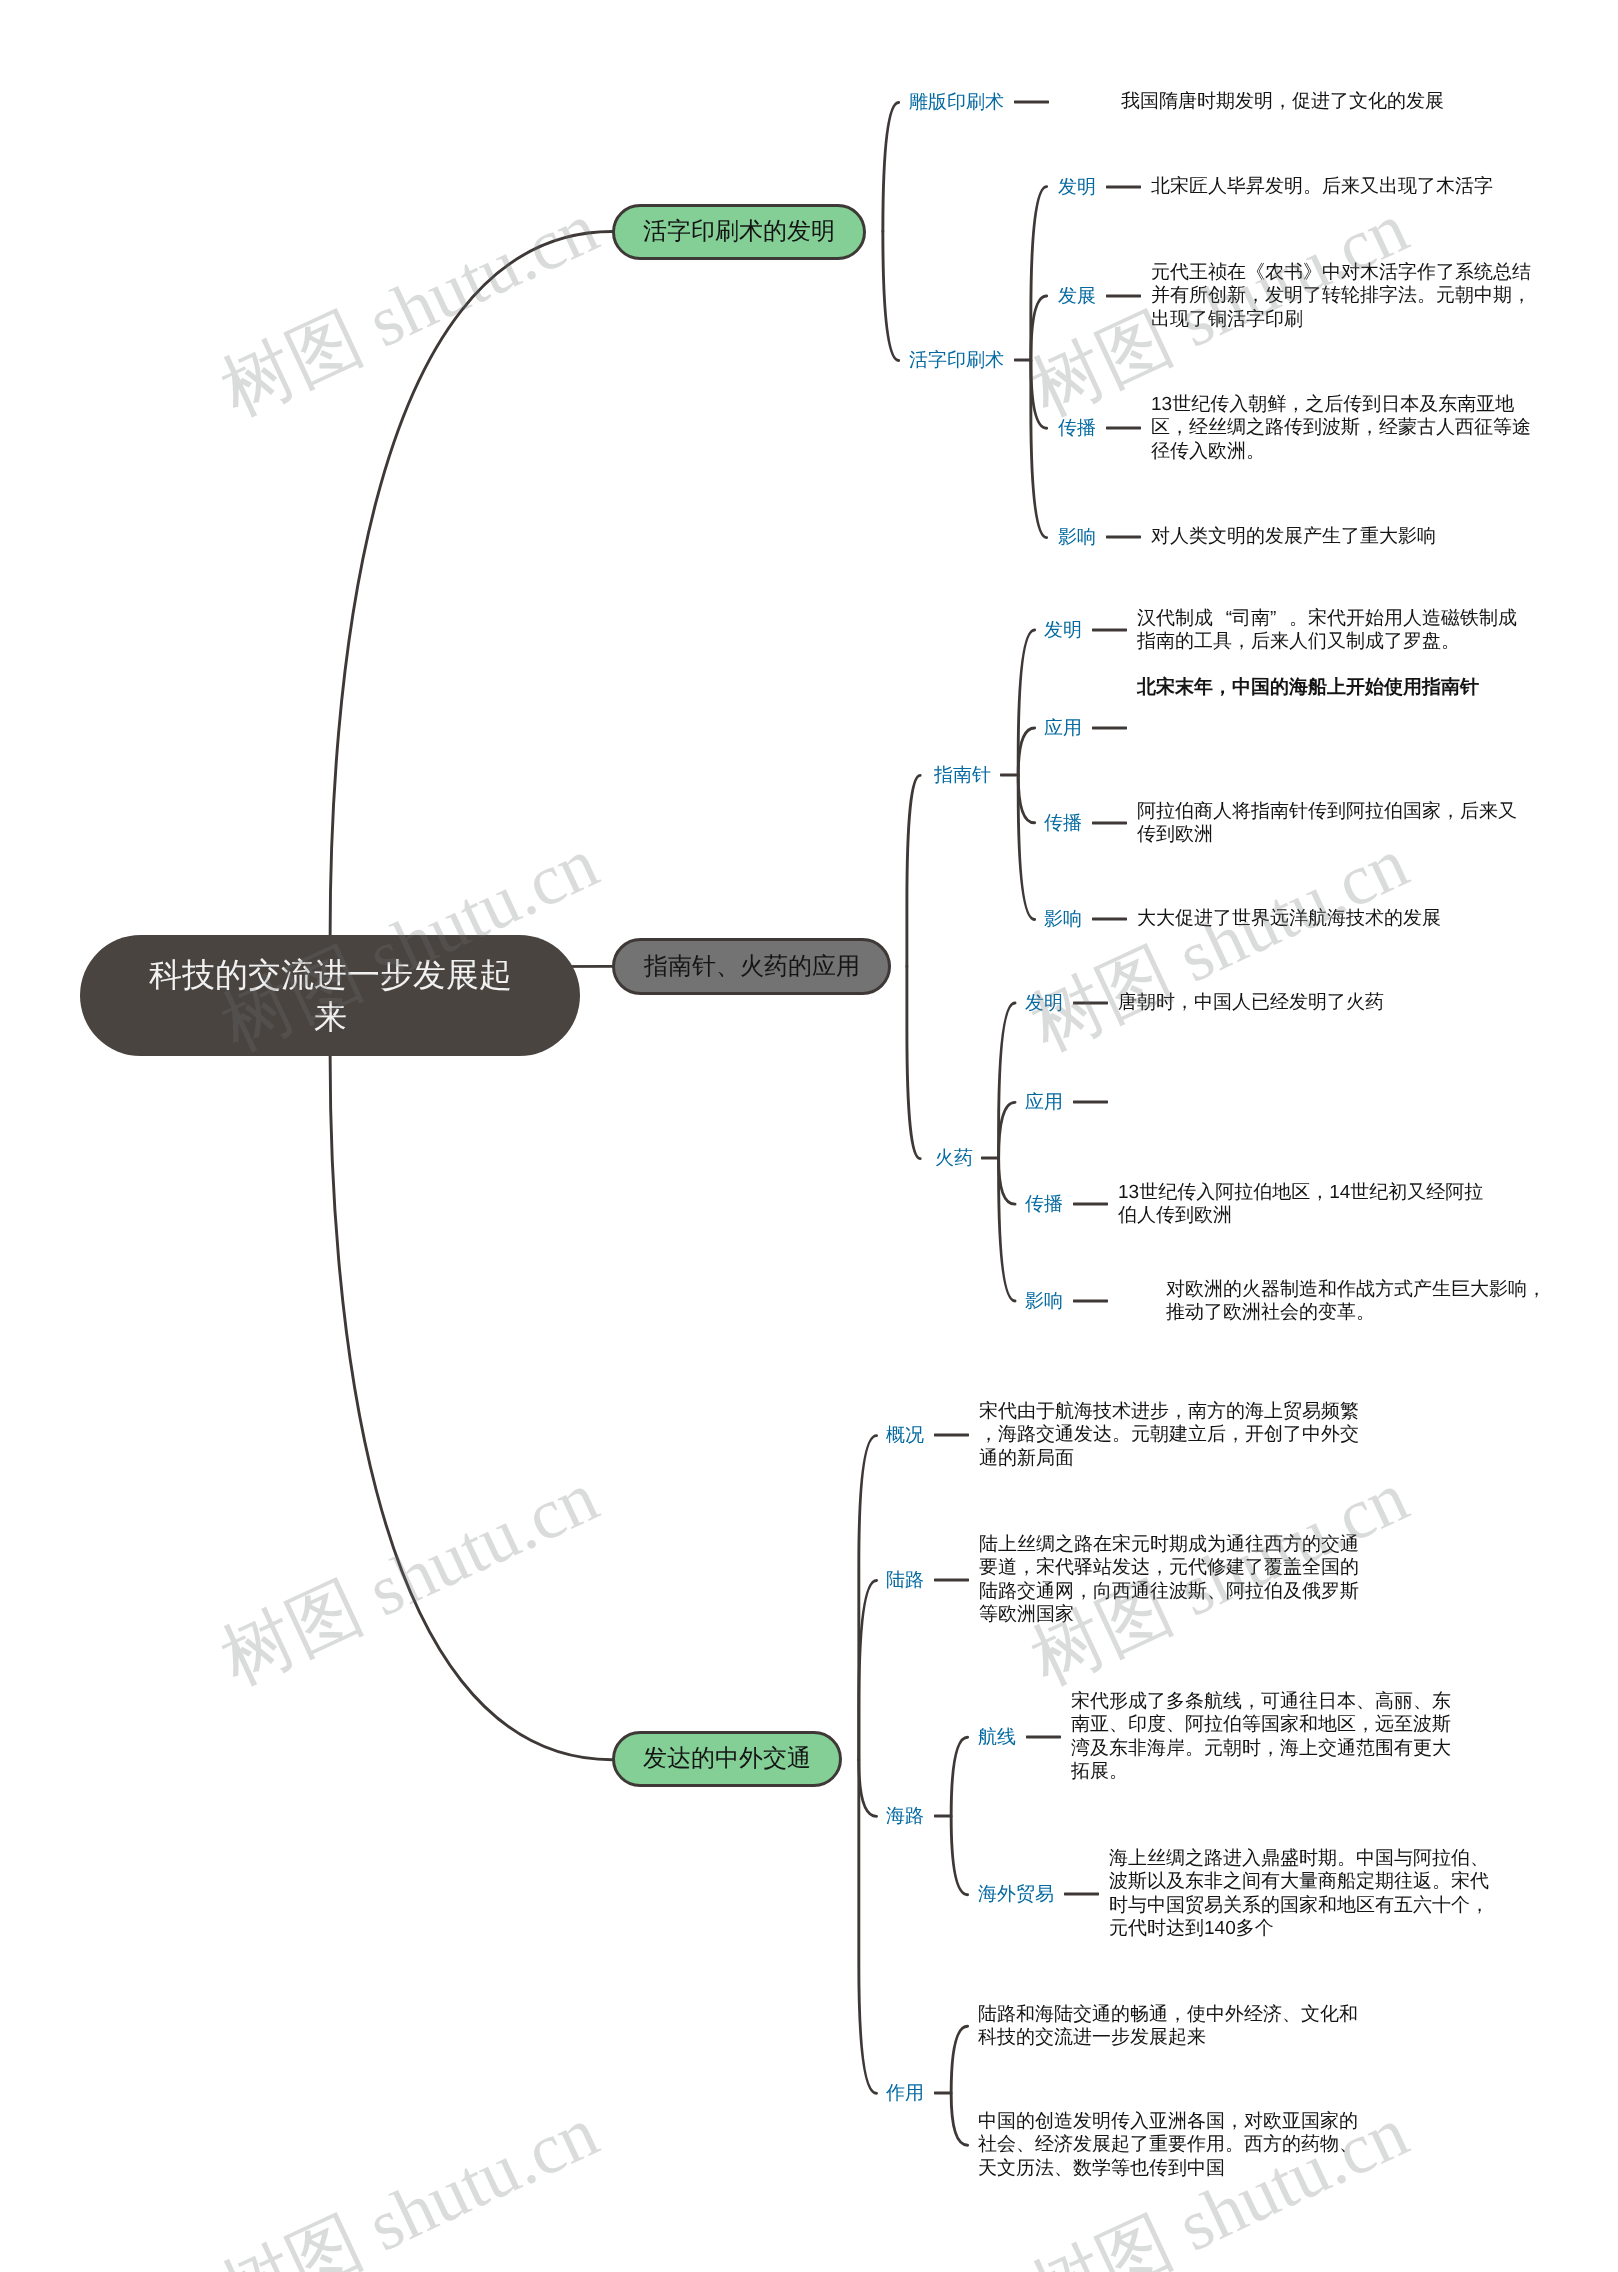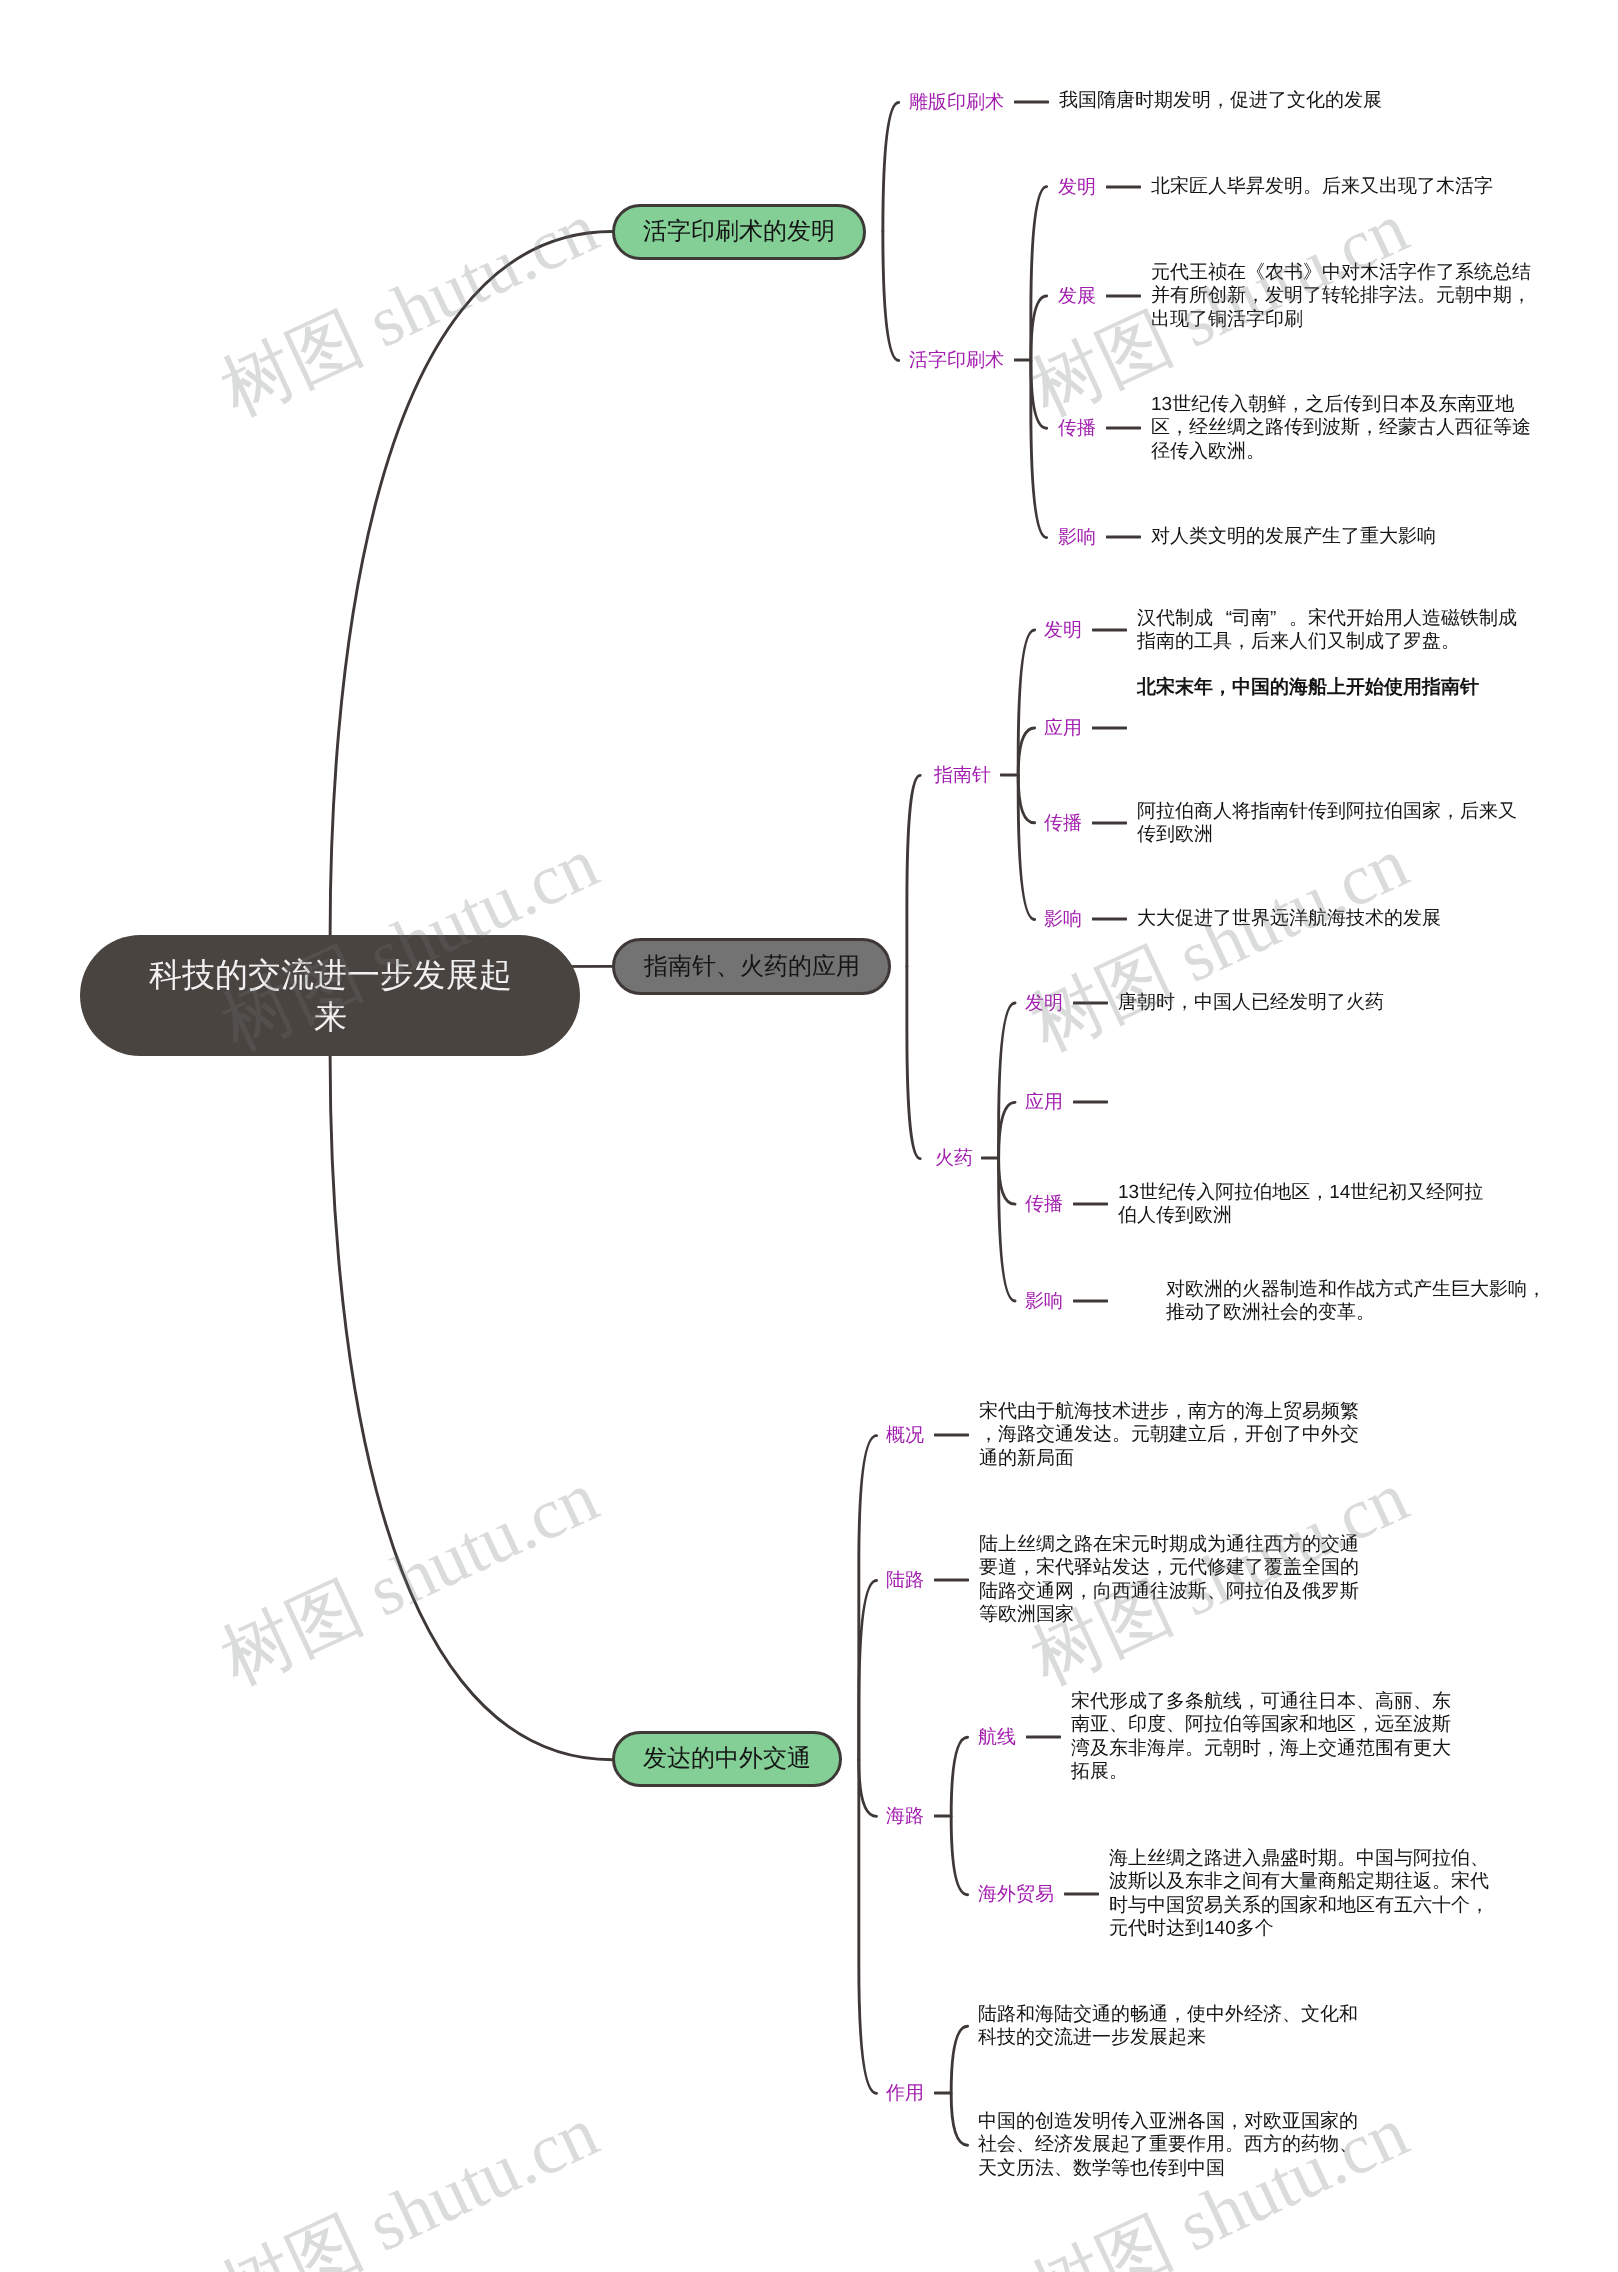--- a/index.html
+++ b/index.html
@@ -19,21 +19,21 @@
       color:#f1f1f1;border-radius:632px;text-align:center;
       line-height:40px;display:flex;align-items:center;
       justify-content:center;will-change:opacity;}
   .node-root > span{display:block;will-change:transform;transform:translateZ(0);}
   .node-branch{position:absolute;box-sizing:border-box;background:#83cf96;
       color:#141414;border:3.2px solid #3e3937;border-radius:632px;
       text-align:center;line-height:28px;display:flex;
       align-items:center;justify-content:center;padding:0 19px;
       will-change:opacity;}
   .node-branch > span{display:block;will-change:transform;transform:translateZ(0);}
-  .lbl{position:absolute;white-space:nowrap;font-size:19px;color:#a21caf;
+  .lbl{position:absolute;white-space:nowrap;font-size:19px;color:#0369a1;
        line-height:19px;transform:translateY(-50%) translateZ(0);}
   .desc{position:absolute;white-space:pre;font-size:19px;color:#141414;
         line-height:23.4px;transform:translateY(-50%) translateZ(0);}
   .dash{position:absolute;background:#3e3937;height:3.2px;border-radius:0.6px;
         transform:translateY(-50%);}
   .fw{display:inline-block;width:1em;}
   .fwl{text-align:left;}
   .fwr{text-align:right;}
 </style>
 </head>
@@ -80,21 +80,21 @@
       <path d="M 1504 3310 L 1504 3310 Q 1504 3392 1530 3392" fill="none" stroke="#3e3937" stroke-width="4.6" stroke-linecap="round"></path>
     </svg>
 <div class="node-root" style="left: 80px; top: 935px; width: 500px; height: 121px; font-size: 33px; line-height: 42px; background: rgb(74, 68, 65); color: rgb(241, 241, 241);">
       <span style="width: 379px;">科技的交流进一步发展起来</span>
     </div>
     <div class="node-branch" style="left: 612px; top: 204px; width: 254px; height: 56px; font-size: 24px; background: rgb(131, 207, 150); border-color: rgb(62, 57, 55); color: rgb(20, 20, 20);">
       <span>活字印刷术的发明</span>
     </div>
     <div class="lbl" style="right: 615px; top: 102px;">雕版印刷术</div>
     <div class="dash" style="left: 1014px; width: 35px; top: 102px; background: rgb(62, 57, 55);"></div>
-    <div class="desc" style="left: 1059px; top: 102px; font-family: Liberation Mono, monospace;">我国隋唐时期发明<span class="fw fwl">，</span>促进了文化的发展</div>
+    <div class="desc" style="left: 1121px; top: 102px;">我国隋唐时期发明<span class="fw fwl">，</span>促进了文化的发展</div>
     <div class="lbl" style="right: 615px; top: 360px;">活字印刷术</div>
     <div class="dash" style="left: 1014px; width: 17px; top: 360px; background: rgb(62, 57, 55);"></div>
     <div class="lbl" style="right: 523px; top: 187px;">发明</div>
     <div class="dash" style="left: 1106px; width: 35px; top: 187px; background: rgb(62, 57, 55);"></div>
     <div class="desc" style="left: 1151px; top: 187px;">北宋匠人毕昇发明<span class="fw fwl">。</span>后来又出现了木活字</div>
     <div class="lbl" style="right: 523px; top: 296px;">发展</div>
     <div class="dash" style="left: 1106px; width: 35px; top: 296px; background: rgb(62, 57, 55);"></div>
     <div class="desc" style="left: 1151px; top: 296px;">元代王祯在<span class="fw fwr">《</span>农书<span class="fw fwl">》</span>中对木活字作了系统总结
 并有所创新<span class="fw fwl">，</span>发明了转轮排字法<span class="fw fwl">。</span>元朝中期<span class="fw fwl">，</span>
 出现了铜活字印刷</div>

